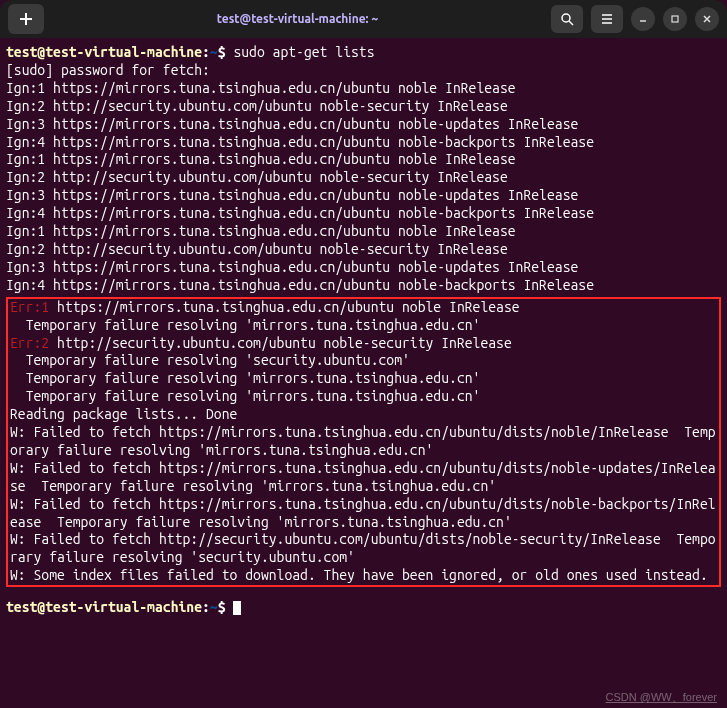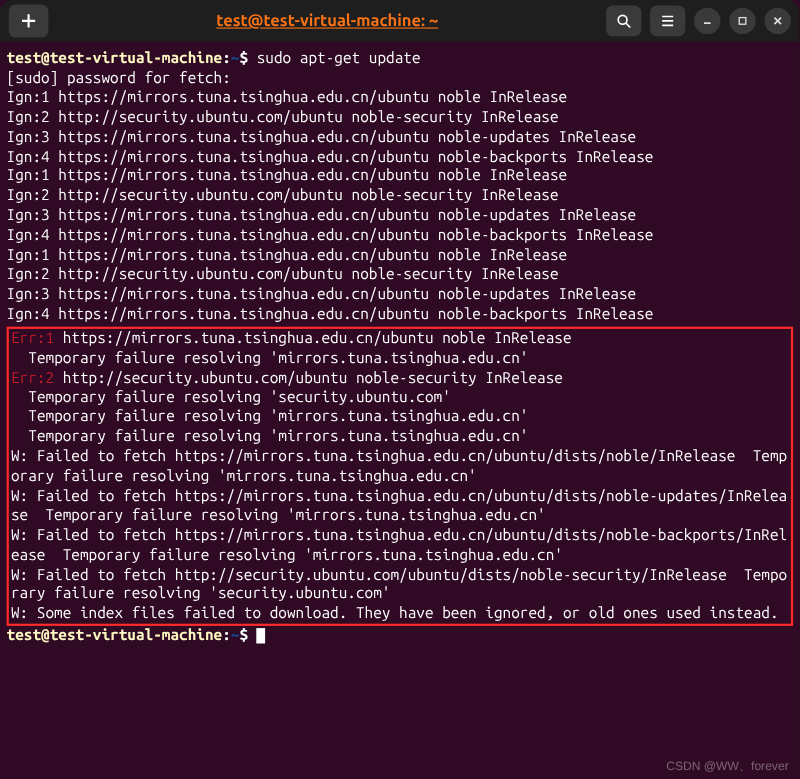--- a/index.html
+++ b/index.html
@@ -28,25 +28,24 @@
       height: 30px;
       background: #3a3a3a;
       border-radius: 6px;
       display: flex;
       align-items: center;
       justify-content: center;
     }
     .tb-title {
       flex: 1;
       text-align: center;
-      color: #f97316;
+      color: #c4b5fd;
       font-family: Ubuntu, sans-serif;
-      font-size: 15px;
+      font-size: 12px;
       font-weight: 700;
-      text-decoration: underline;
     }
     .tb-right {
       display: flex;
       gap: 8px;
       align-items: center;
     }
     .tb-btn {
       width: 32px;
       height: 28px;
       border-radius: 6px;
@@ -72,38 +71,39 @@
       color: #fff;
       font-family: 'Ubuntu Mono', 'DejaVu Sans Mono', monospace;
     }
     .prompt { color: #fef9c3; font-weight: bold; }
     .prompt-sep { color: #fff; font-weight: bold; }
     .prompt-path { color: #12488b; font-weight: bold; }
     .cmd { color: #fff; }
     .line { white-space: pre-wrap; word-break: break-all; }
     .err-box {
       border: 2px solid #ff2a2a;
-      margin: 2px 0 0 0;
+      margin: 2px 0 12px 0;
       padding: 0 2px;
     }
     .err-key { color: #c01c28; }
     .cursor {
       display: inline-block;
       width: 8px;
       height: 14px;
       background: #fff;
       vertical-align: text-bottom;
     }
     .watermark {
       position: absolute;
       bottom: 4px;
       right: 10px;
       font-family: sans-serif;
       font-size: 11px;
       color: rgba(255,255,255,0.35);
+      text-decoration: underline;
     }
   </style>
 </head>
 <body>
 
 <div class="titlebar">
   <div class="tb-left">
     <svg width="14" height="14" viewBox="0 0 14 14">
         <path d="M6 1h2v5h5v2H8v5H6V8H1V6h5z" fill="#fff"></path>
       </svg>
@@ -133,21 +133,21 @@
     </div>
     <div class="win-btn">
       <svg viewBox="0 0 10 10">
           <path d="M2 2l6 6M8 2l-6 6" stroke="#ddd" stroke-width="1.5"></path>
         </svg>
     </div>
   </div>
 </div>
 
 <div class="terminal">
-  <div class="line"><span class="prompt">test@test-virtual-machine</span><span class="prompt-sep">:</span><span class="prompt-path">~</span><span class="prompt-sep">$</span> <span class="cmd">sudo apt-get update</span></div>
+  <div class="line"><span class="prompt">test@test-virtual-machine</span><span class="prompt-sep">:</span><span class="prompt-path">~</span><span class="prompt-sep">$</span> <span class="cmd">sudo apt-get lists</span></div>
   <div class="line">[sudo] password for fetch:</div>
   <div id="ign-lines">
       <div class="line">Ign:1 https://mirrors.tuna.tsinghua.edu.cn/ubuntu noble InRelease</div>
       <div class="line">Ign:2 http://security.ubuntu.com/ubuntu noble-security InRelease</div>
       <div class="line">Ign:3 https://mirrors.tuna.tsinghua.edu.cn/ubuntu noble-updates InRelease</div>
       <div class="line">Ign:4 https://mirrors.tuna.tsinghua.edu.cn/ubuntu noble-backports InRelease</div>
       <div class="line">Ign:1 https://mirrors.tuna.tsinghua.edu.cn/ubuntu noble InRelease</div>
       <div class="line">Ign:2 http://security.ubuntu.com/ubuntu noble-security InRelease</div>
       <div class="line">Ign:3 https://mirrors.tuna.tsinghua.edu.cn/ubuntu noble-updates InRelease</div>
       <div class="line">Ign:4 https://mirrors.tuna.tsinghua.edu.cn/ubuntu noble-backports InRelease</div>
@@ -159,20 +159,21 @@
 
   <div class="err-box">
     <div id="err-lines">
         <div class="line"><span class="err-key">Err:1</span> https://mirrors.tuna.tsinghua.edu.cn/ubuntu noble InRelease</div>
         <div class="line">  Temporary failure resolving 'mirrors.tuna.tsinghua.edu.cn'</div>
         <div class="line"><span class="err-key">Err:2</span> http://security.ubuntu.com/ubuntu noble-security InRelease</div>
         <div class="line">  Temporary failure resolving 'security.ubuntu.com'</div>
         <div class="line">  Temporary failure resolving 'mirrors.tuna.tsinghua.edu.cn'</div>
         <div class="line">  Temporary failure resolving 'mirrors.tuna.tsinghua.edu.cn'</div>
       </div>
+    <div class="line">Reading package lists... Done</div>
     <div id="warn-lines">
         <div class="line">W: Failed to fetch https://mirrors.tuna.tsinghua.edu.cn/ubuntu/dists/noble/InRelease  Temporary failure resolving 'mirrors.tuna.tsinghua.edu.cn'</div>
         <div class="line">W: Failed to fetch https://mirrors.tuna.tsinghua.edu.cn/ubuntu/dists/noble-updates/InRelease  Temporary failure resolving 'mirrors.tuna.tsinghua.edu.cn'</div>
         <div class="line">W: Failed to fetch https://mirrors.tuna.tsinghua.edu.cn/ubuntu/dists/noble-backports/InRelease  Temporary failure resolving 'mirrors.tuna.tsinghua.edu.cn'</div>
         <div class="line">W: Failed to fetch http://security.ubuntu.com/ubuntu/dists/noble-security/InRelease  Temporary failure resolving 'security.ubuntu.com'</div>
         <div class="line">W: Some index files failed to download. They have been ignored, or old ones used instead.</div>
       </div>
   </div>
 
   <div class="line"><span class="prompt">test@test-virtual-machine</span><span class="prompt-sep">:</span><span class="prompt-path">~</span><span class="prompt-sep">$</span> <span class="cursor"></span></div>

